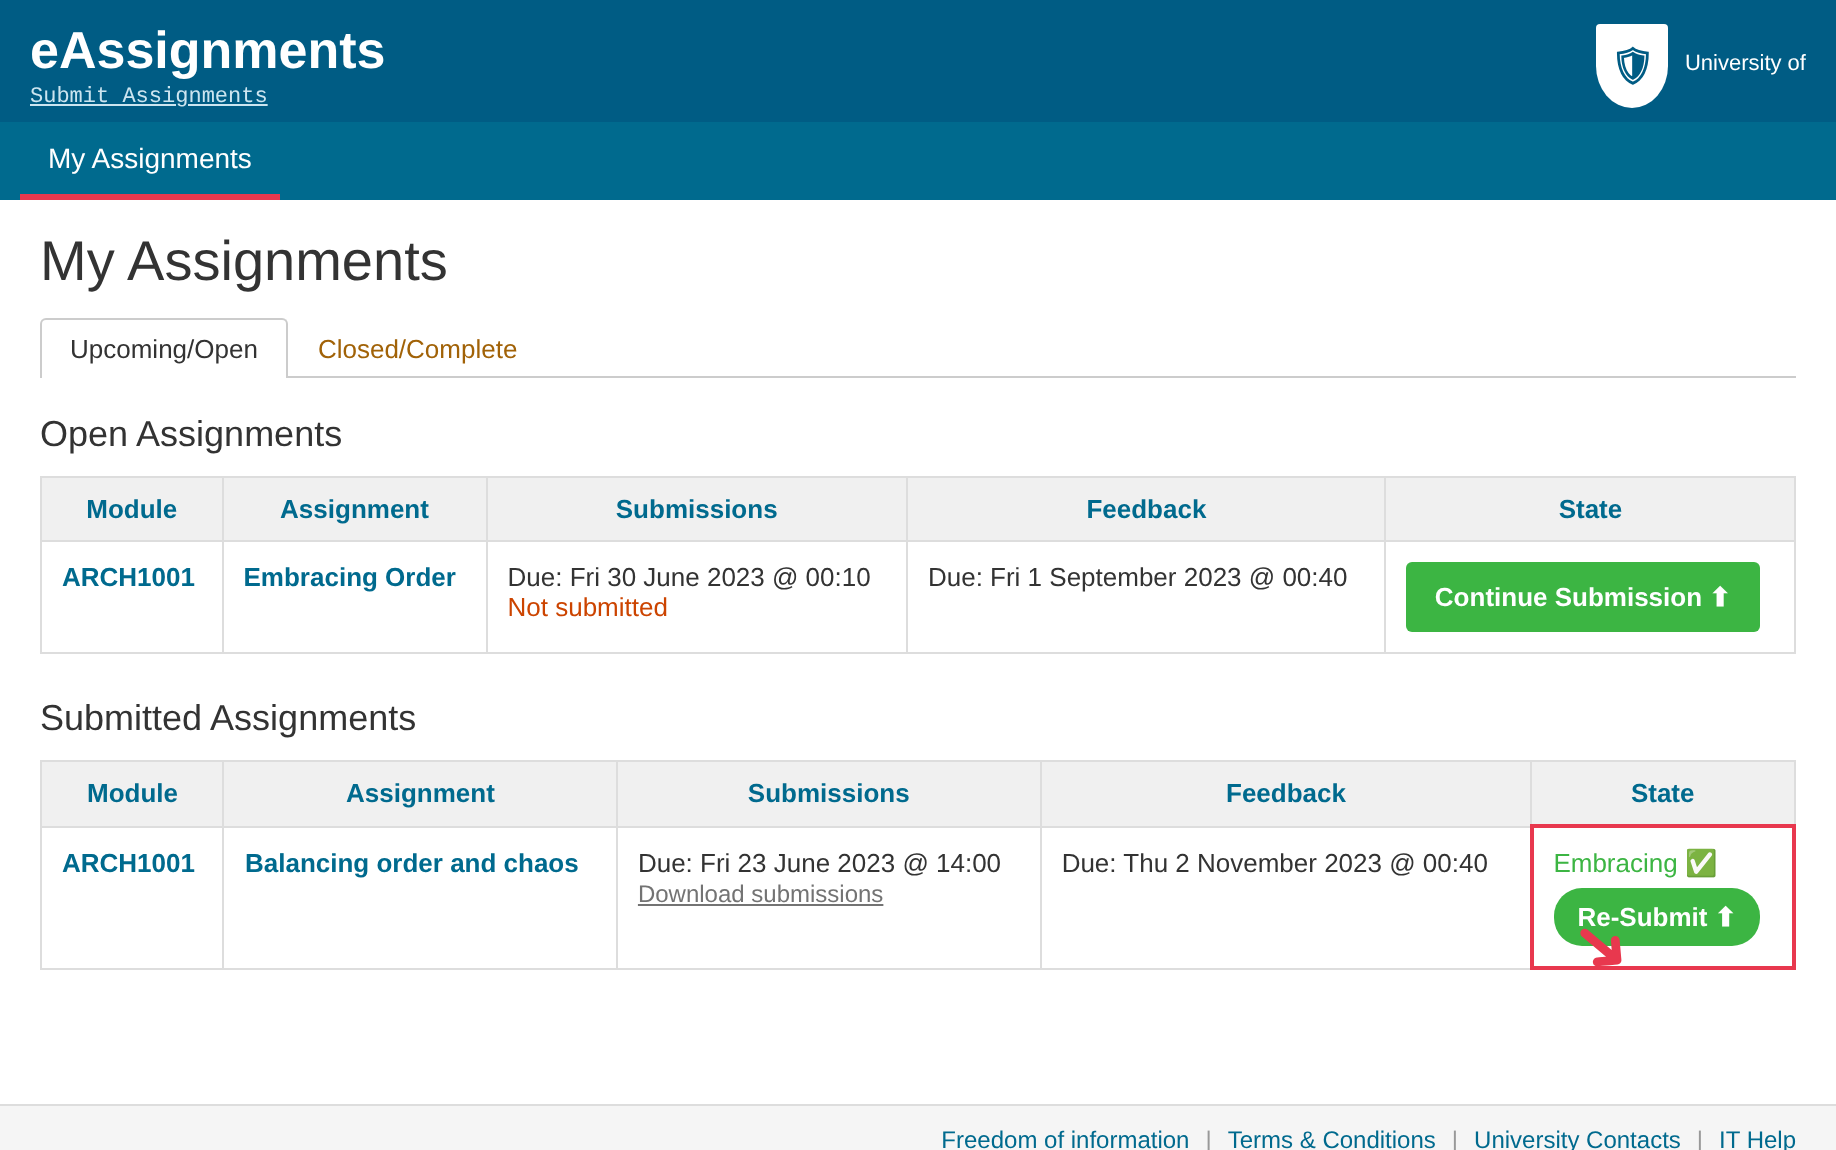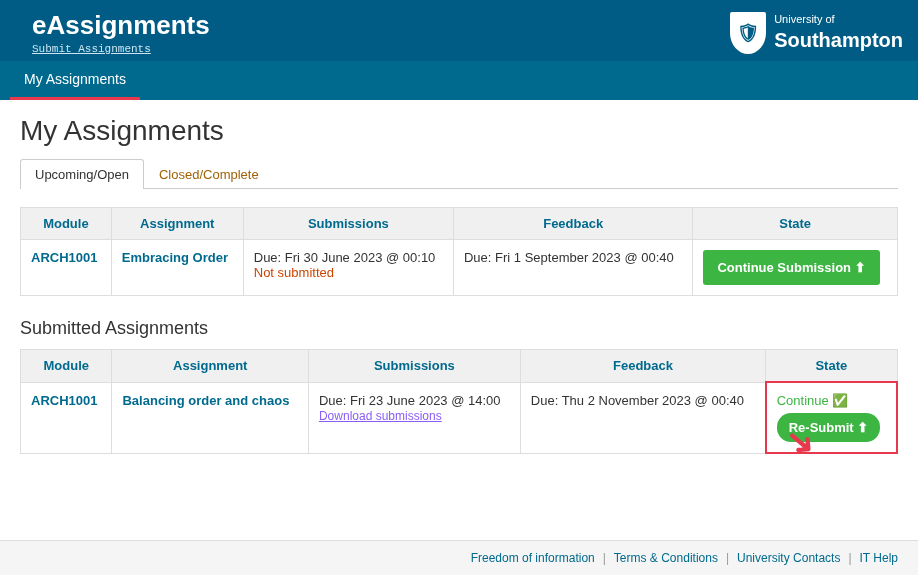--- a/index.html
+++ b/index.html
@@ -1,21 +1,21 @@
 <!DOCTYPE html>
 <html><head>
   <meta charset="utf-8">
   <style>
     * { box-sizing: border-box; margin: 0; padding: 0; }
     body { font-family: Arial, sans-serif; font-size: 13px; color: #333; background: #fff; width: 918px; min-height: 575px; }
 
     
     .top-header {
       background-color: #005c84;
-      padding: 10px 15px 6px 32px;
+      padding: 10px 15px 6px 15px;
       display: flex;
       align-items: center;
       justify-content: space-between;
     }
     .top-header .brand { color: #fff; }
     .top-header .brand h1 { font-size: 26px; font-weight: bold; letter-spacing: 0; }
     .top-header .brand .subtitle { font-size: 11px; color: #cce5f0; margin-top: 2px; text-decoration: underline; cursor: pointer; font-family: Liberation Mono, monospace; }
     .university-logo {
       display: flex;
       align-items: center;
@@ -89,21 +89,21 @@
     }
     tbody td {
       padding: 10px 10px;
       border: 1px solid #ddd;
       vertical-align: top;
       font-size: 13px;
     }
     .module-link { color: #006a8e; font-weight: bold; text-decoration: none; }
     .assign-link { color: #006a8e; font-weight: bold; text-decoration: none; }
     .not-submitted { color: #cc4400; font-size: 13px; }
-    .download-link { color: #8b5cf6; text-decoration: underline; font-size: 12px; cursor: pointer; text-align: center; }
+    .download-link { color: #737373; text-decoration: underline; font-size: 12px; cursor: pointer; text-align: center; }
 
     
     .btn-continue {
       background-color: #3cb543;
       color: #fff;
       border: none;
       padding: 10px 14px;
       font-size: 13px;
       font-weight: bold;
       cursor: pointer;
@@ -168,38 +168,38 @@
 
   <div class="top-header">
     <div class="brand">
       <h1>eAssignments</h1>
       <div class="subtitle">Submit Assignments</div>
     </div>
     <div class="university-logo">
       <div class="shield">🛡</div>
       <div class="uni-text">
         <span class="uni-of">University of</span>
-        <span class="soton">Southampton</span>
       </div>
     </div>
   </div>
 
   <nav class="main-nav">
     <div class="nav-item active">My Assignments</div>
   </nav>
 
   <div class="content-area">
     <div class="content">
       <h2 class="page-title">My Assignments</h2>
 
       <div class="tabs">
         <div class="tab active">Upcoming/Open</div>
         <div class="tab inactive">Closed/Complete</div>
       </div>
 
+      <h3 class="section-title">Open Assignments</h3>
       <table>
         <thead>
           <tr>
             <th>Module</th>
             <th>Assignment</th>
             <th>Submissions</th>
             <th>Feedback</th>
             <th>State</th>
           </tr>
         </thead>
@@ -248,21 +248,21 @@
             </td>
             <td>
               <div>Due: Fri 23 June 2023 @ 14:00</div>
               <div><a class="download-link">Download submissions</a></div>
             </td>
             <td>
               <div>Due: Thu 2 November 2023 @ 00:40</div>
             </td>
             <td class="state-cell-submitted">
               <div class="submitted-badge">
-                <span>Continue</span>
+                <span>Embracing</span>
                 <span style="color:#3cb543;">✅</span>
               </div>
               <button class="btn-resubmit">
                 Re-Submit ⬆
               </button>
             </td>
           </tr>
         </tbody>
       </table>
 

